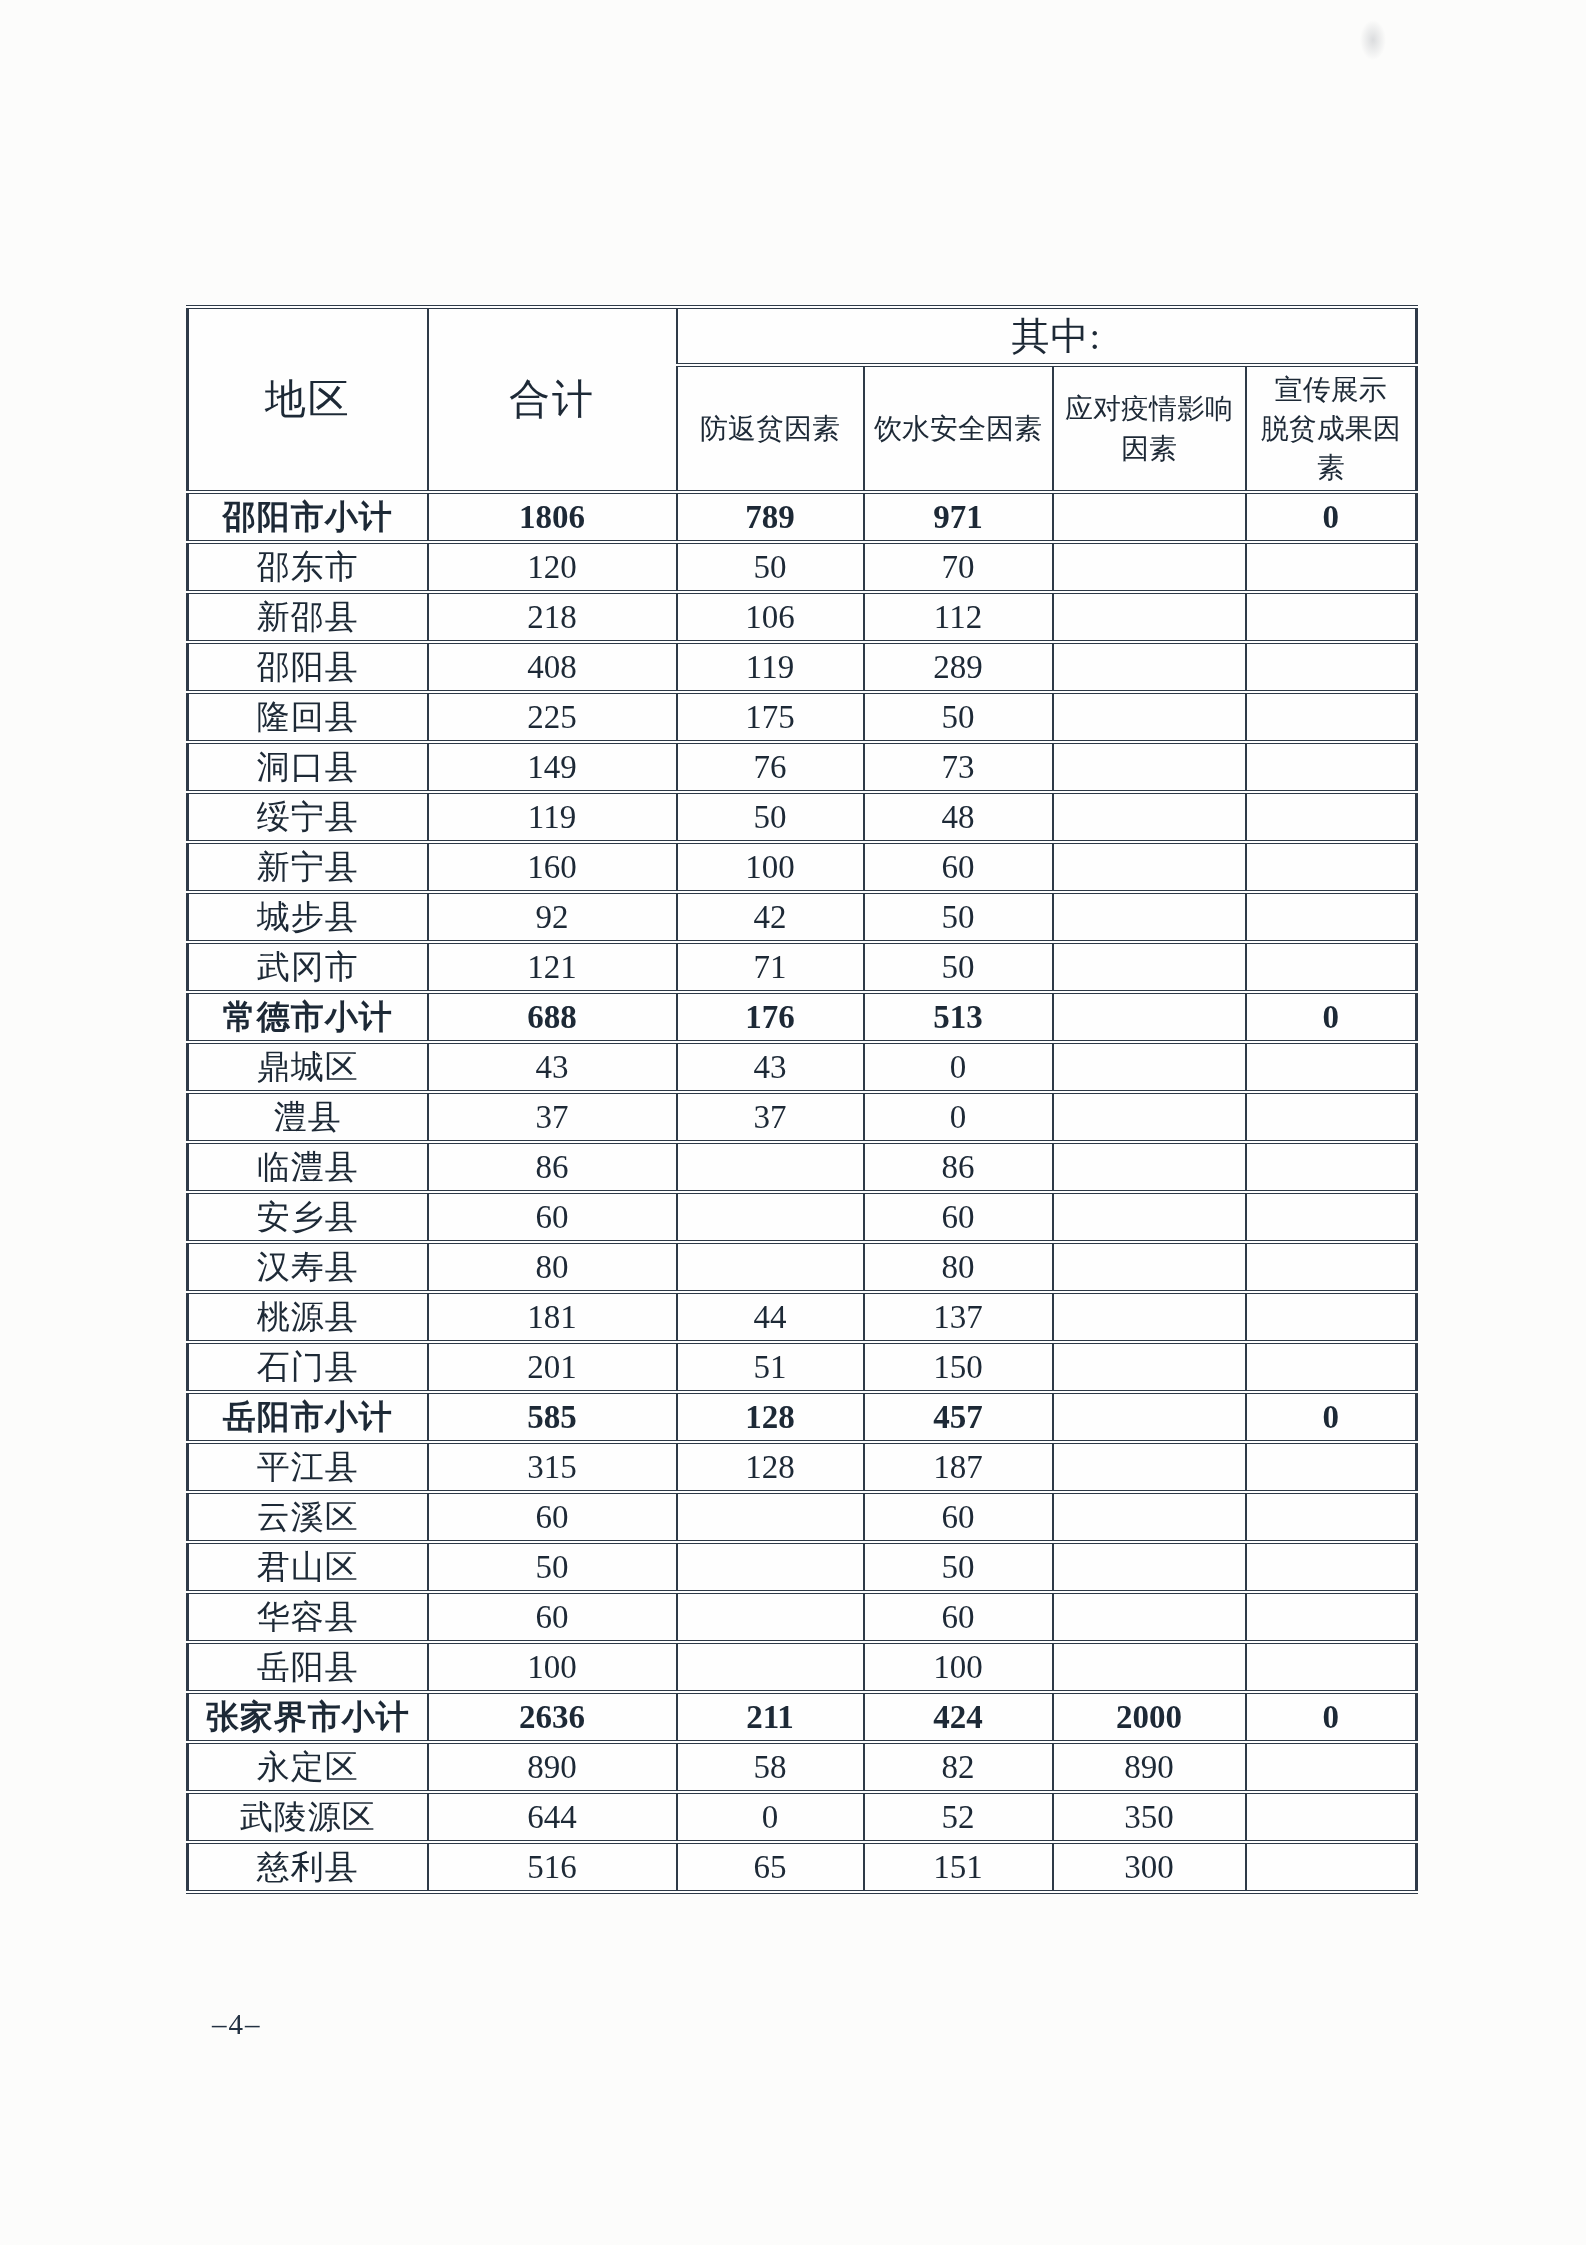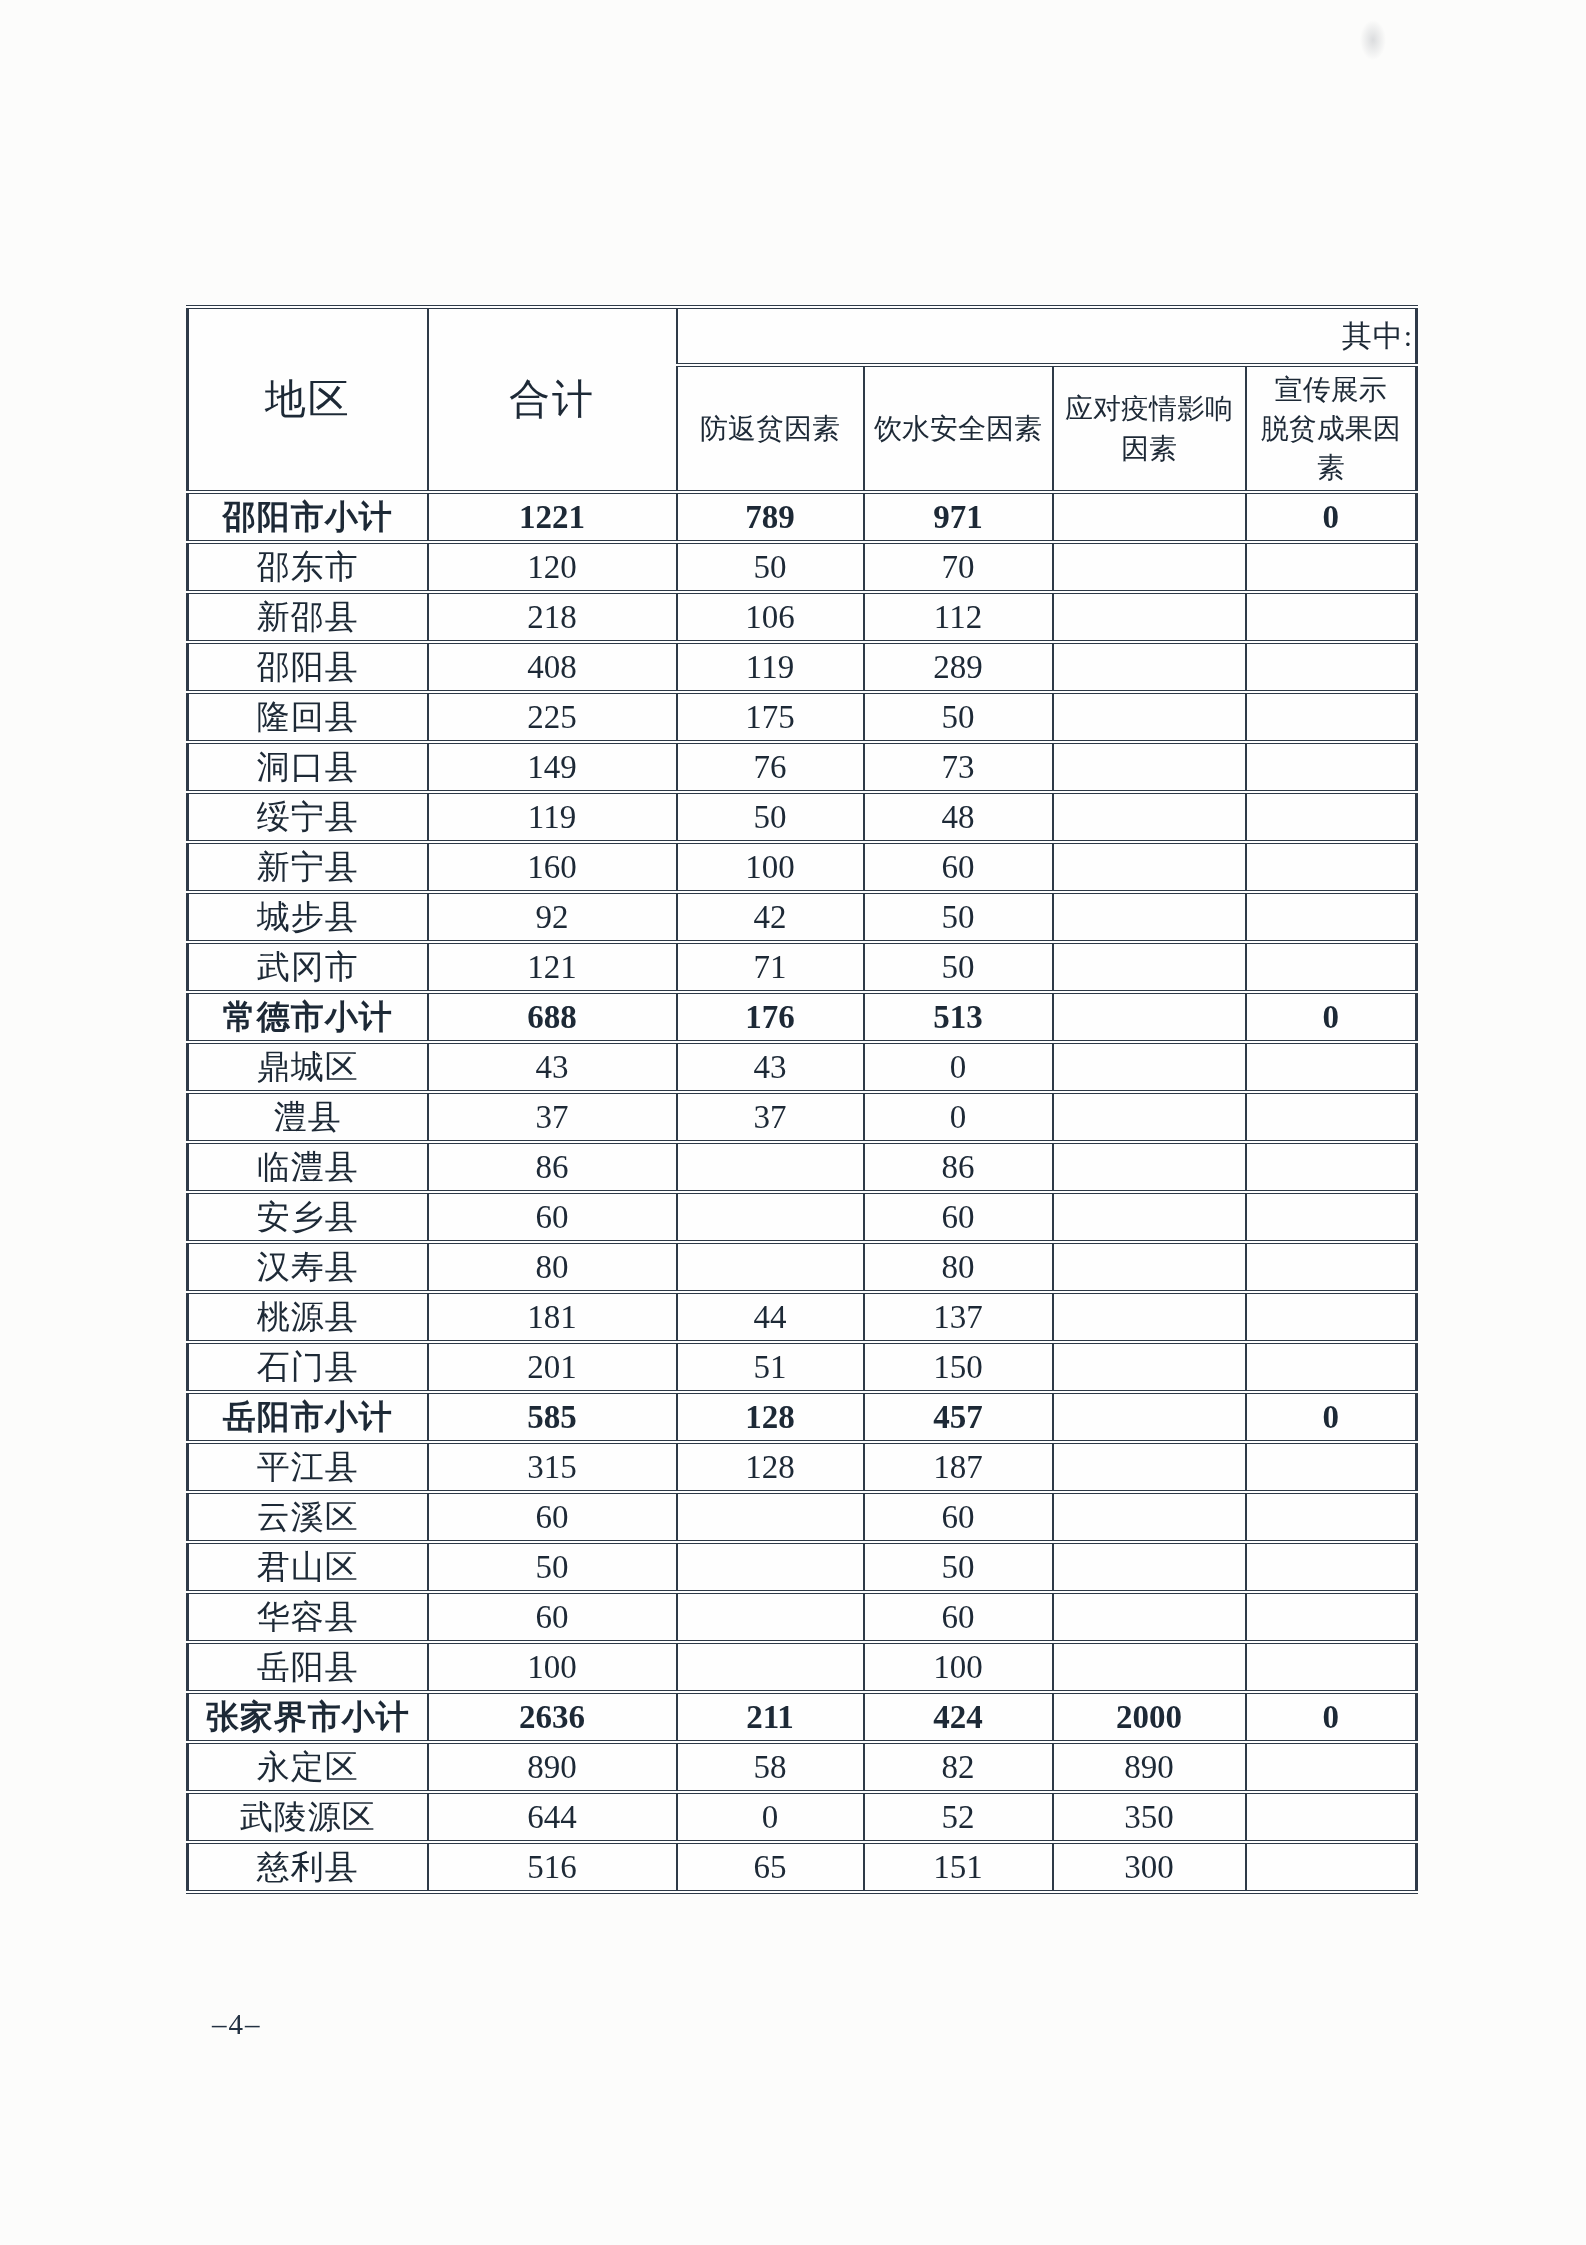--- a/index.html
+++ b/index.html
@@ -50,23 +50,23 @@
   }
   tr.row-among { height: 58px; }
   tr.row-subhead { height: 127px; }
   .main-table tbody tr { height: 50px; }
 
   th.head-region, th.head-total {
     font-size: 41px;
     letter-spacing: 2px;
   }
   th.head-among {
-    text-align: right;
+    text-align: center;
     padding-left: 22px;
-    font-size: 30px;
+    font-size: 38px;
     letter-spacing: 1px;
   }
   th.subcol {
     font-size: 28px;
     white-space: pre-line;
     line-height: 1.4;
   }
   .main-table td {
     font-size: 33px;
   }
@@ -112,21 +112,21 @@
         <th class="subcol">饮水安全因素</th>
         <th class="subcol">应对疫情影响
 因素</th>
         <th class="subcol">宣传展示
 脱贫成果因素</th>
       </tr>
     </thead>
     <tbody>
         <tr class="subtotal">
           <td>邵阳市小计</td>
-          <td>1221</td>
+          <td>1806</td>
           <td>789</td>
           <td>971</td>
           <td></td>
           <td>0</td>
         </tr>
         <tr>
           <td>邵东市</td>
           <td>120</td>
           <td>50</td>
           <td>70</td>

